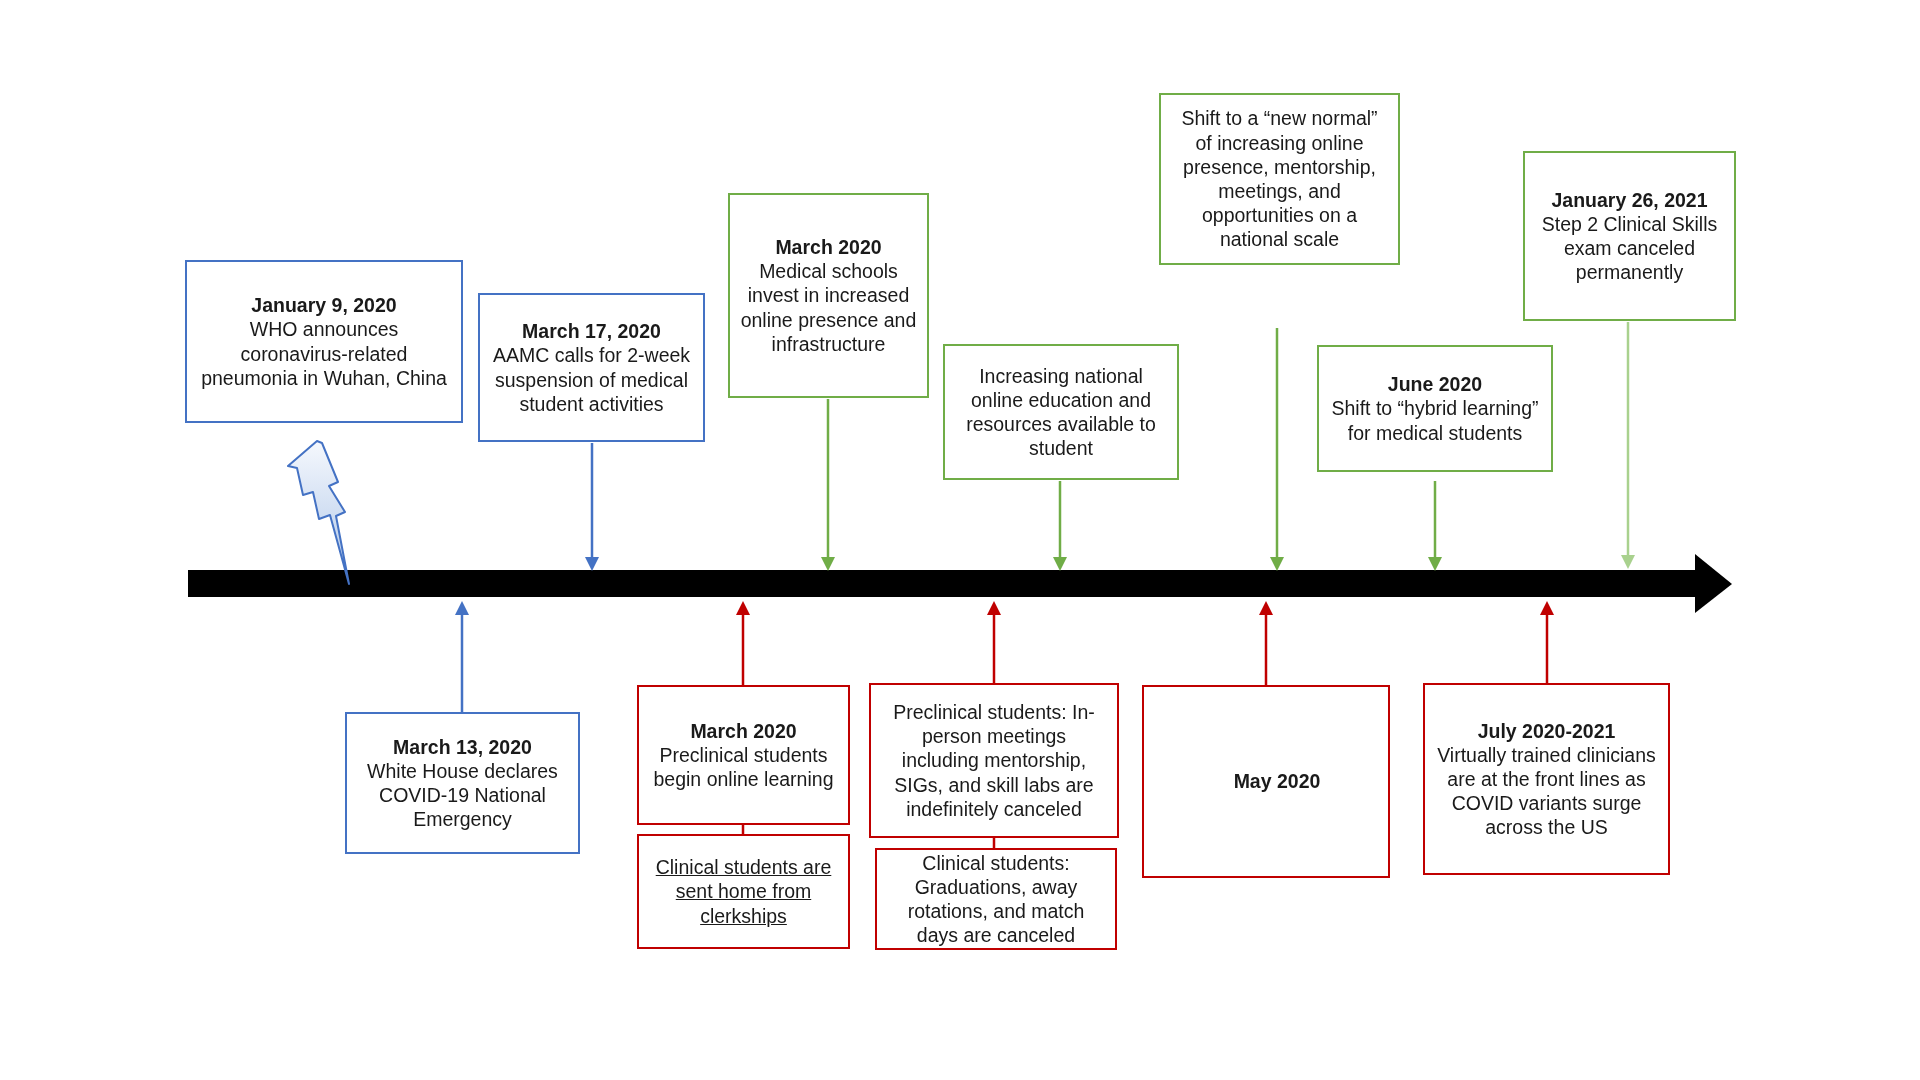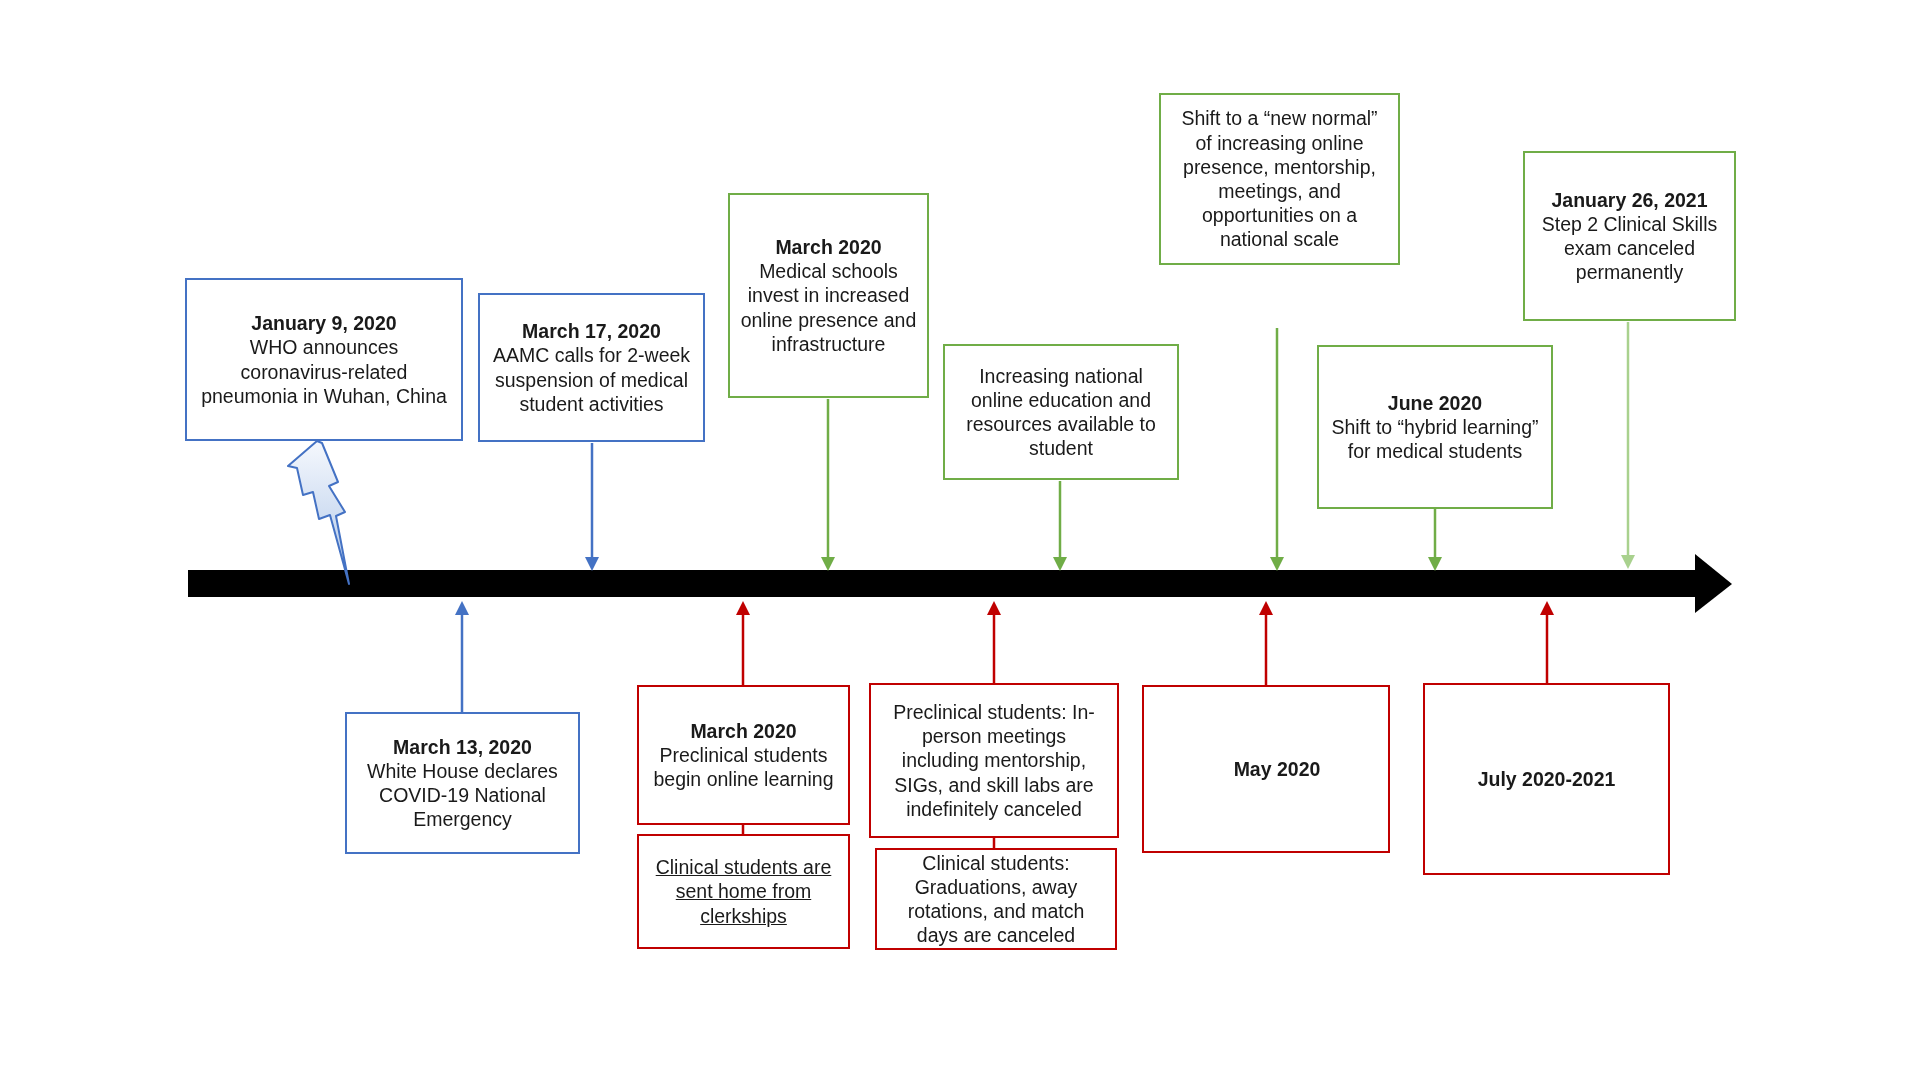--- a/index.html
+++ b/index.html
@@ -85,21 +85,21 @@
       <polygon points="1259,615 1273,615 1266,601" class="f-red"></polygon>
 
       <line x1="1547" y1="684" x2="1547" y2="614" class="s-red"></line>
       <polygon points="1540,615 1554,615 1547,601" class="f-red"></polygon>
 
       <line x1="743" y1="825" x2="743" y2="837" class="s-red"></line>
       <line x1="994" y1="838" x2="994" y2="850" class="s-red"></line>
     </g>
   </svg>
 
-  <div class="box blue" style="left:185px;top:278px;width:278px;height:163px;">
+  <div class="box blue" style="left:185px;top:260px;width:278px;height:163px;">
     <div class="date">January 9, 2020</div>
     <div class="body">WHO announces coronavirus-related pneumonia in Wuhan, China</div>
   </div>
 
   <div class="box blue" style="left:478px;top:293px;width:227px;height:149px;">
     <div class="date">March 17, 2020</div>
     <div class="body">AAMC calls for 2-week suspension of medical student activities</div>
   </div>
 
   <div class="box green" style="left:728px;top:193px;width:201px;height:205px;">
@@ -108,21 +108,21 @@
   </div>
 
   <div class="box green" style="left:943px;top:344px;width:236px;height:136px;">
     <div class="body">Increasing national online education and resources available to student</div>
   </div>
 
   <div class="box green" style="left:1159px;top:93px;width:241px;height:172px;">
     <div class="body">Shift to a “new normal” of increasing online presence, mentorship, meetings, and opportunities on a national scale</div>
   </div>
 
-  <div class="box green" style="left:1317px;top:345px;width:236px;height:164px;">
+  <div class="box green" style="left:1317px;top:345px;width:236px;height:127px;">
     <div class="date">June 2020</div>
     <div class="body">Shift to “hybrid learning” for medical students</div>
   </div>
 
   <div class="box green" style="left:1523px;top:151px;width:213px;height:170px;">
     <div class="date">January 26, 2021</div>
     <div class="body">Step 2 Clinical Skills exam canceled permanently</div>
   </div>
 
   <div class="box blue" style="left:345px;top:712px;width:235px;height:142px;">
@@ -140,21 +140,22 @@
   </div>
 
   <div class="box red" style="left:869px;top:683px;width:250px;height:155px;">
     <div class="body">Preclinical students: In-person meetings including mentorship, SIGs, and skill labs are indefinitely canceled</div>
   </div>
 
   <div class="box red" style="left:875px;top:848px;width:242px;height:102px;">
     <div class="body">Clinical students: Graduations, away rotations, and match days are canceled</div>
   </div>
 
-  <div class="box red" style="left:1142px;top:685px;width:248px;height:168px;padding-left:32px;">
+  <div class="box red" style="left:1142px;top:685px;width:248px;height:193px;padding-left:32px;">
     <div class="date">May 2020</div>
   </div>
 
   <div class="box red" style="left:1423px;top:683px;width:247px;height:192px;">
     <div class="date">July 2020-2021</div>
+    <div class="body">Virtually trained clinicians are at the front lines as COVID variants surge across the US</div>
   </div>
 
 </div>
 
 </body></html>

